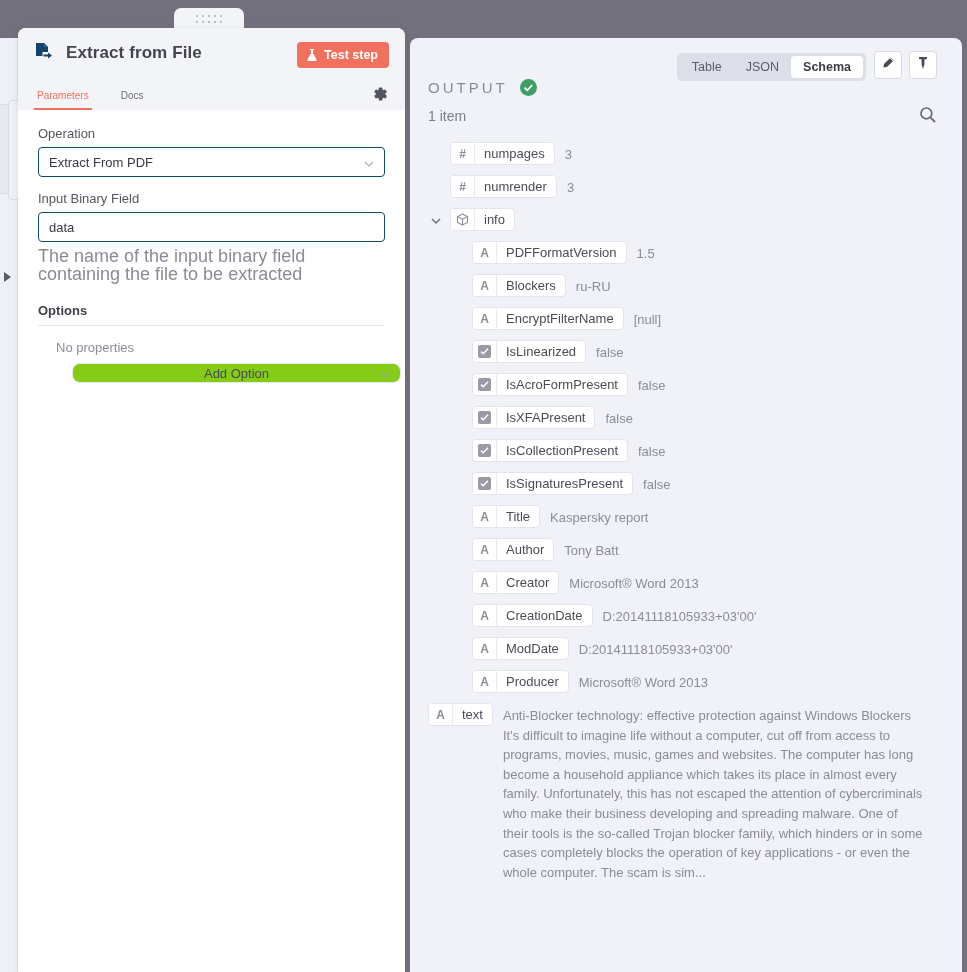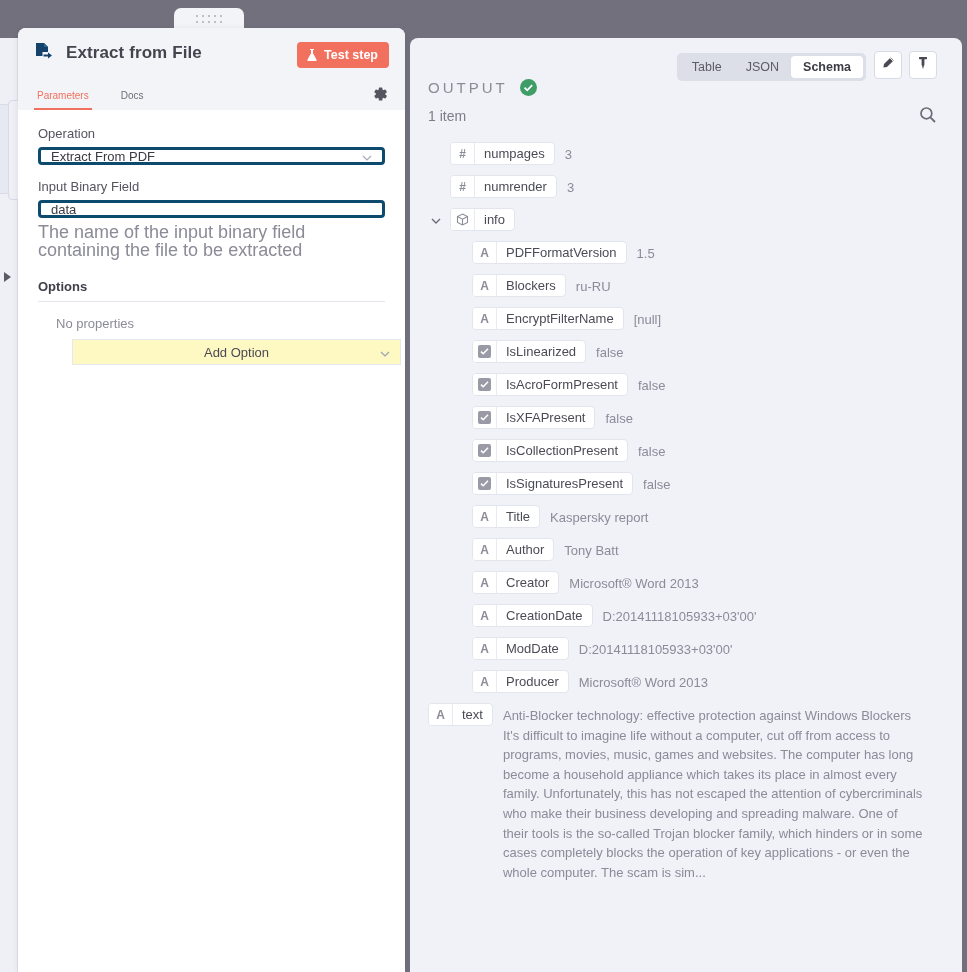--- a/index.html
+++ b/index.html
@@ -100,43 +100,43 @@
   }
   .tab.active { color: #f2705e; border-bottom-color: #f2705e; }
   .gear-btn {
     position: absolute; right: 0; bottom: 7px;
     width: 18px; height: 18px; cursor: pointer;
   }
 
   .ndv-body { padding: 16px 20px 0 20px; background: #fff; }
   .field-label { font-size: 13px; color: #55555f; margin-bottom: 6px; }
   .select, .textinput {
-    width: 100%; height: 18px;
-    border: 3px solid #0c4a6e; border-radius: 4px;
+    width: 100%; height: 30px;
+    border: 1px solid #0c4a6e; border-radius: 4px;
     background: #fff; color: #3a3a44; font-size: 13px;
     display: flex; align-items: center;
     padding: 0 10px; position: relative; cursor: pointer;
   }
   .select .chev, .addopt .chev {
     position: absolute; right: 10px; top: 50%;
     width: 10px; height: 10px; margin-top: -5px;
   }
   .textinput { cursor: text; }
   .hint { font-size: 18px; color: #8b8b97; line-height: 18px; margin: 5px 0 0; }
   .gap { height: 14px; }
   .section-title {
     font-size: 13px; font-weight: bold; color: #3f3f49;
     padding-bottom: 7px; border-bottom: 1px solid #e3e6ee;
     margin-top: 20px;
   }
   .noprops { font-size: 13px; color: #8b8b97; margin: 14px 0 8px 18px; }
   .addopt {
     margin-left: 34px; margin-right: 0;
-    height: 26px; width: 329px;
-    background: #fef9c3; border: 1px solid #e6e8f0; border-radius: 0;
+    height: 20px; width: 329px;
+    background: #84cc16; border: 1px solid #e6e8f0; border-radius: 8px;
     color: #4a4a55; font-size: 13px;
     display: flex; align-items: center; justify-content: center;
     position: relative; cursor: pointer;
   }
 
   
   .outpanel {
     position: absolute;
     left: 410px; top: 38px;
     width: 552px; height: 934px;

